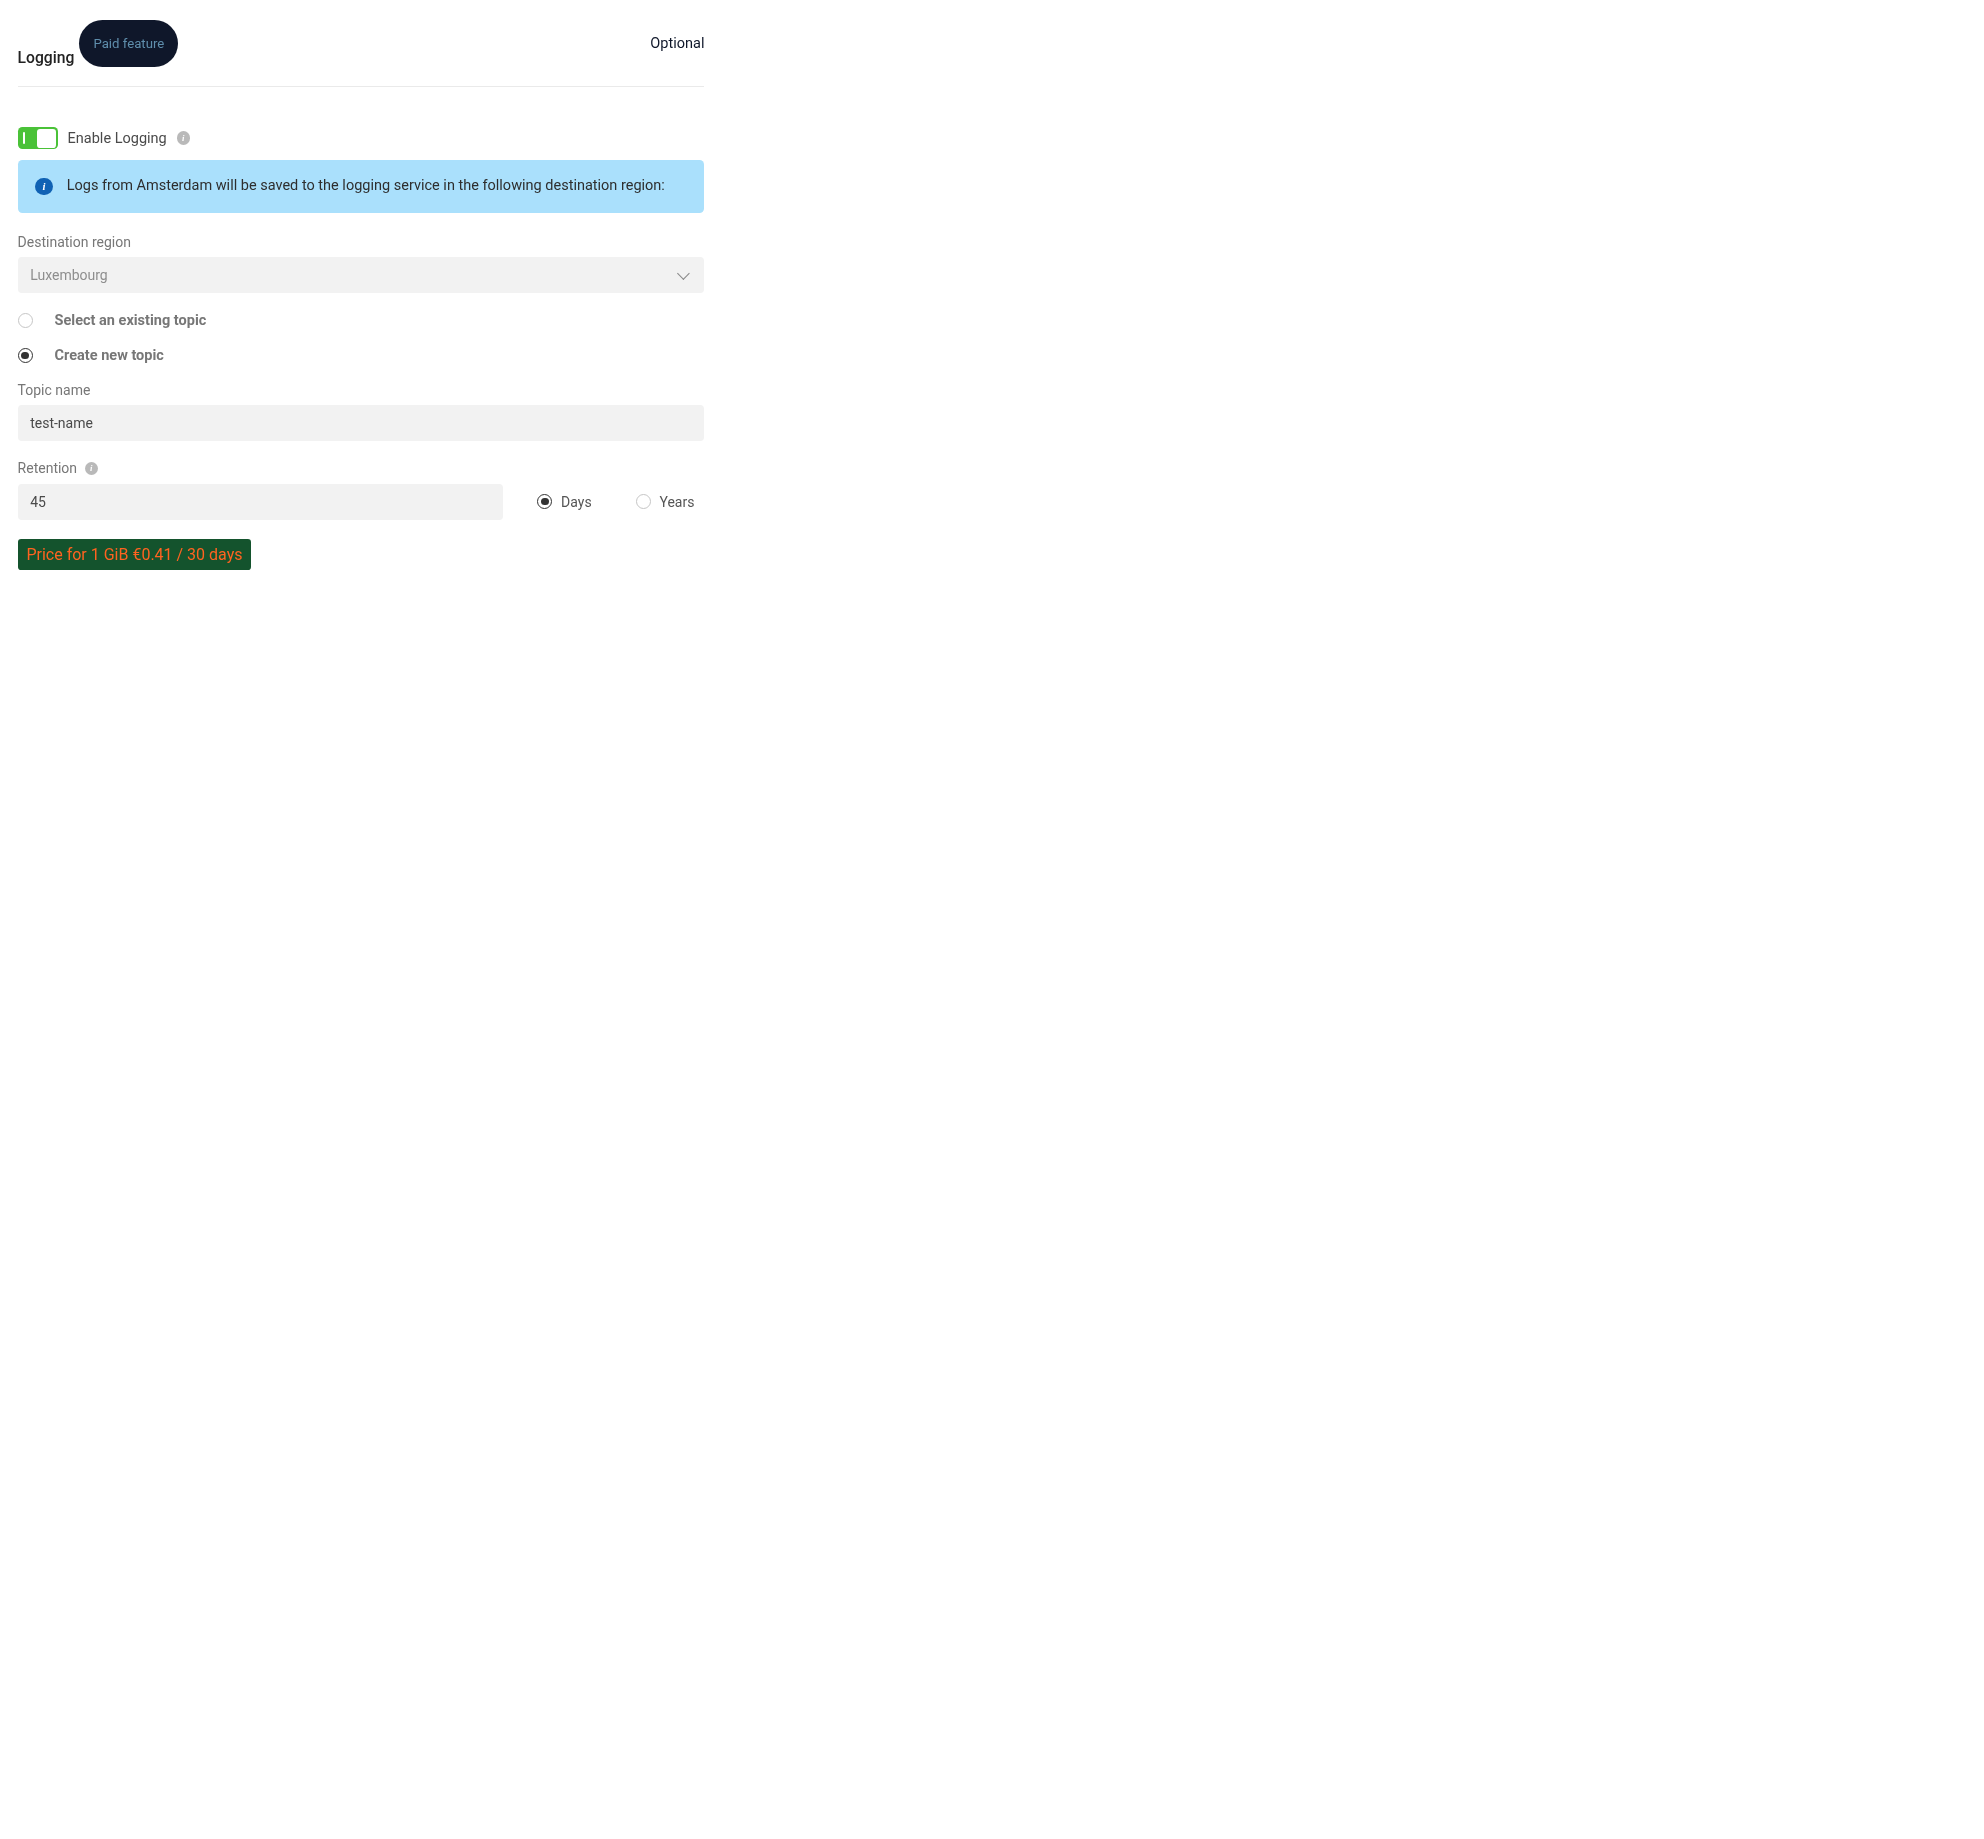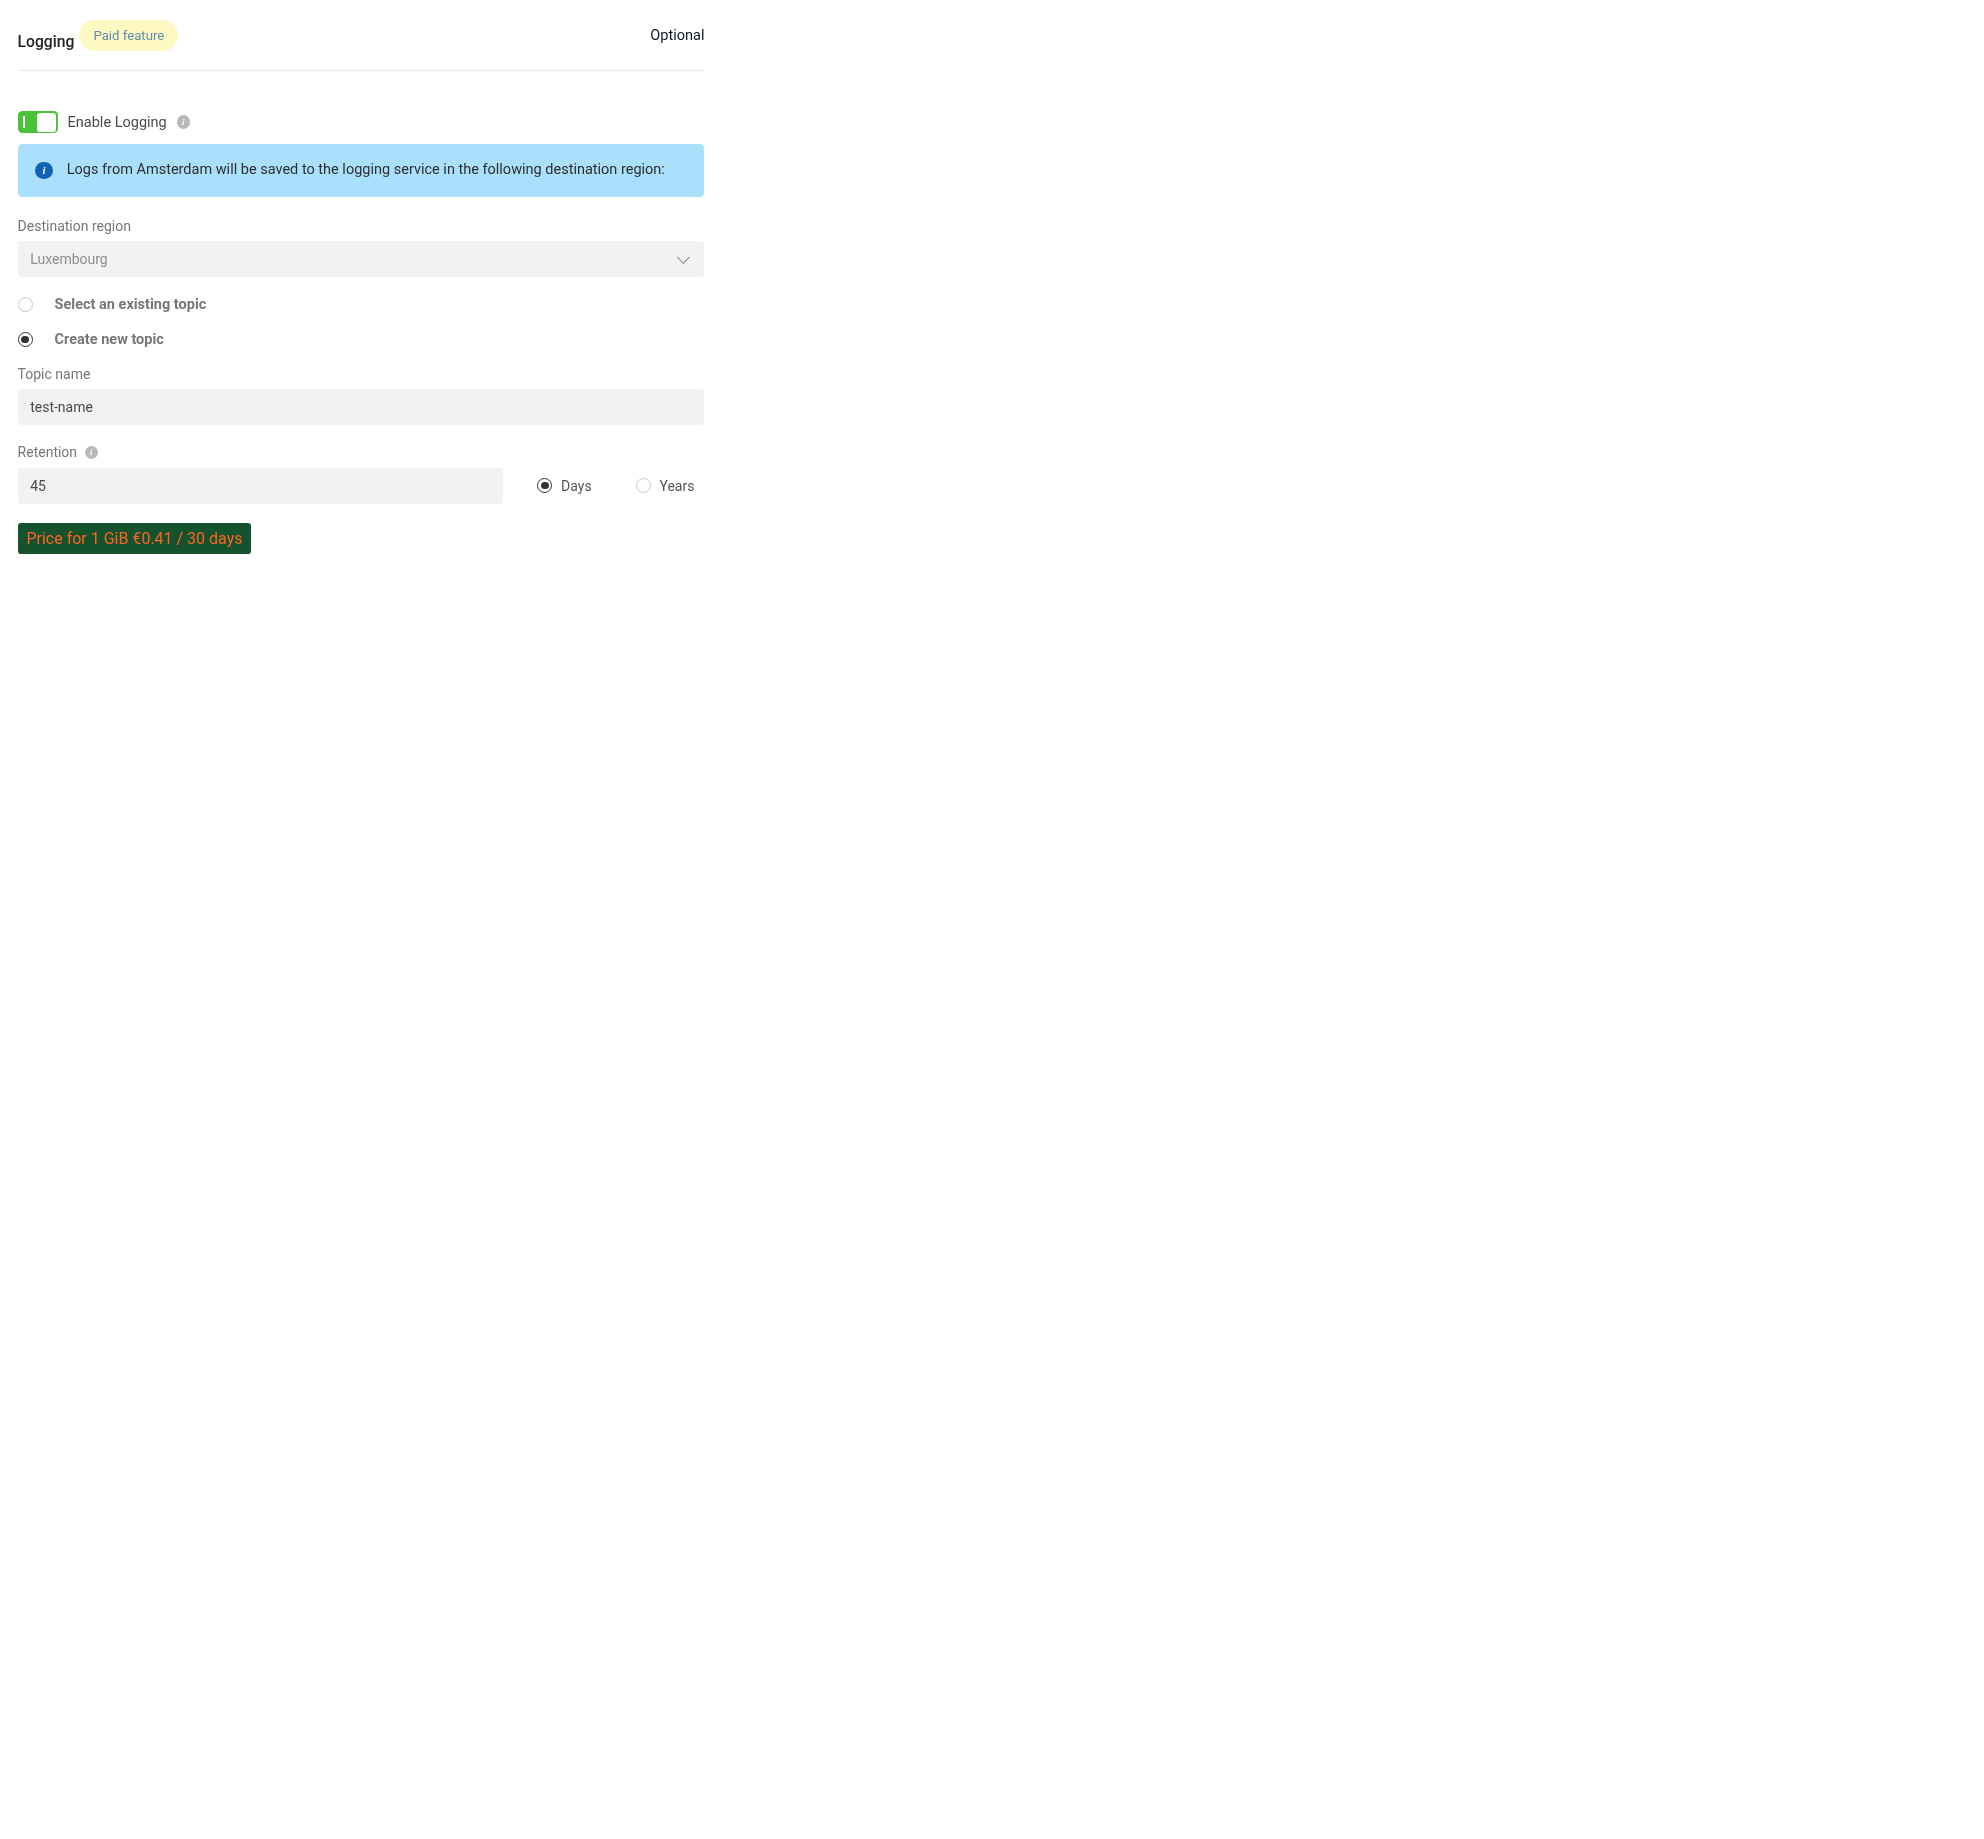--- a/index.html
+++ b/index.html
@@ -21,24 +21,24 @@
       display: flex;
       align-items: flex-end;
       gap: 5px;
     }
     .section-title {
       font-size: 15.7px;
       font-weight: 500;
       color: #222;
     }
     .pill-badge {
-      background: #fef9c3;
+      background: #0f172a;
       color: #5f8eac;
       font-size: 13.2px;
-      padding: 8px 14px;
+      padding: 16px 14px;
       border-radius: 628px;
       font-weight: 400;
     }
     .optional-label {
       color: #0f172a;
       font-size: 14.5px;
       font-weight: 400;
     }
     .content {
       padding-top: 21.4px;

